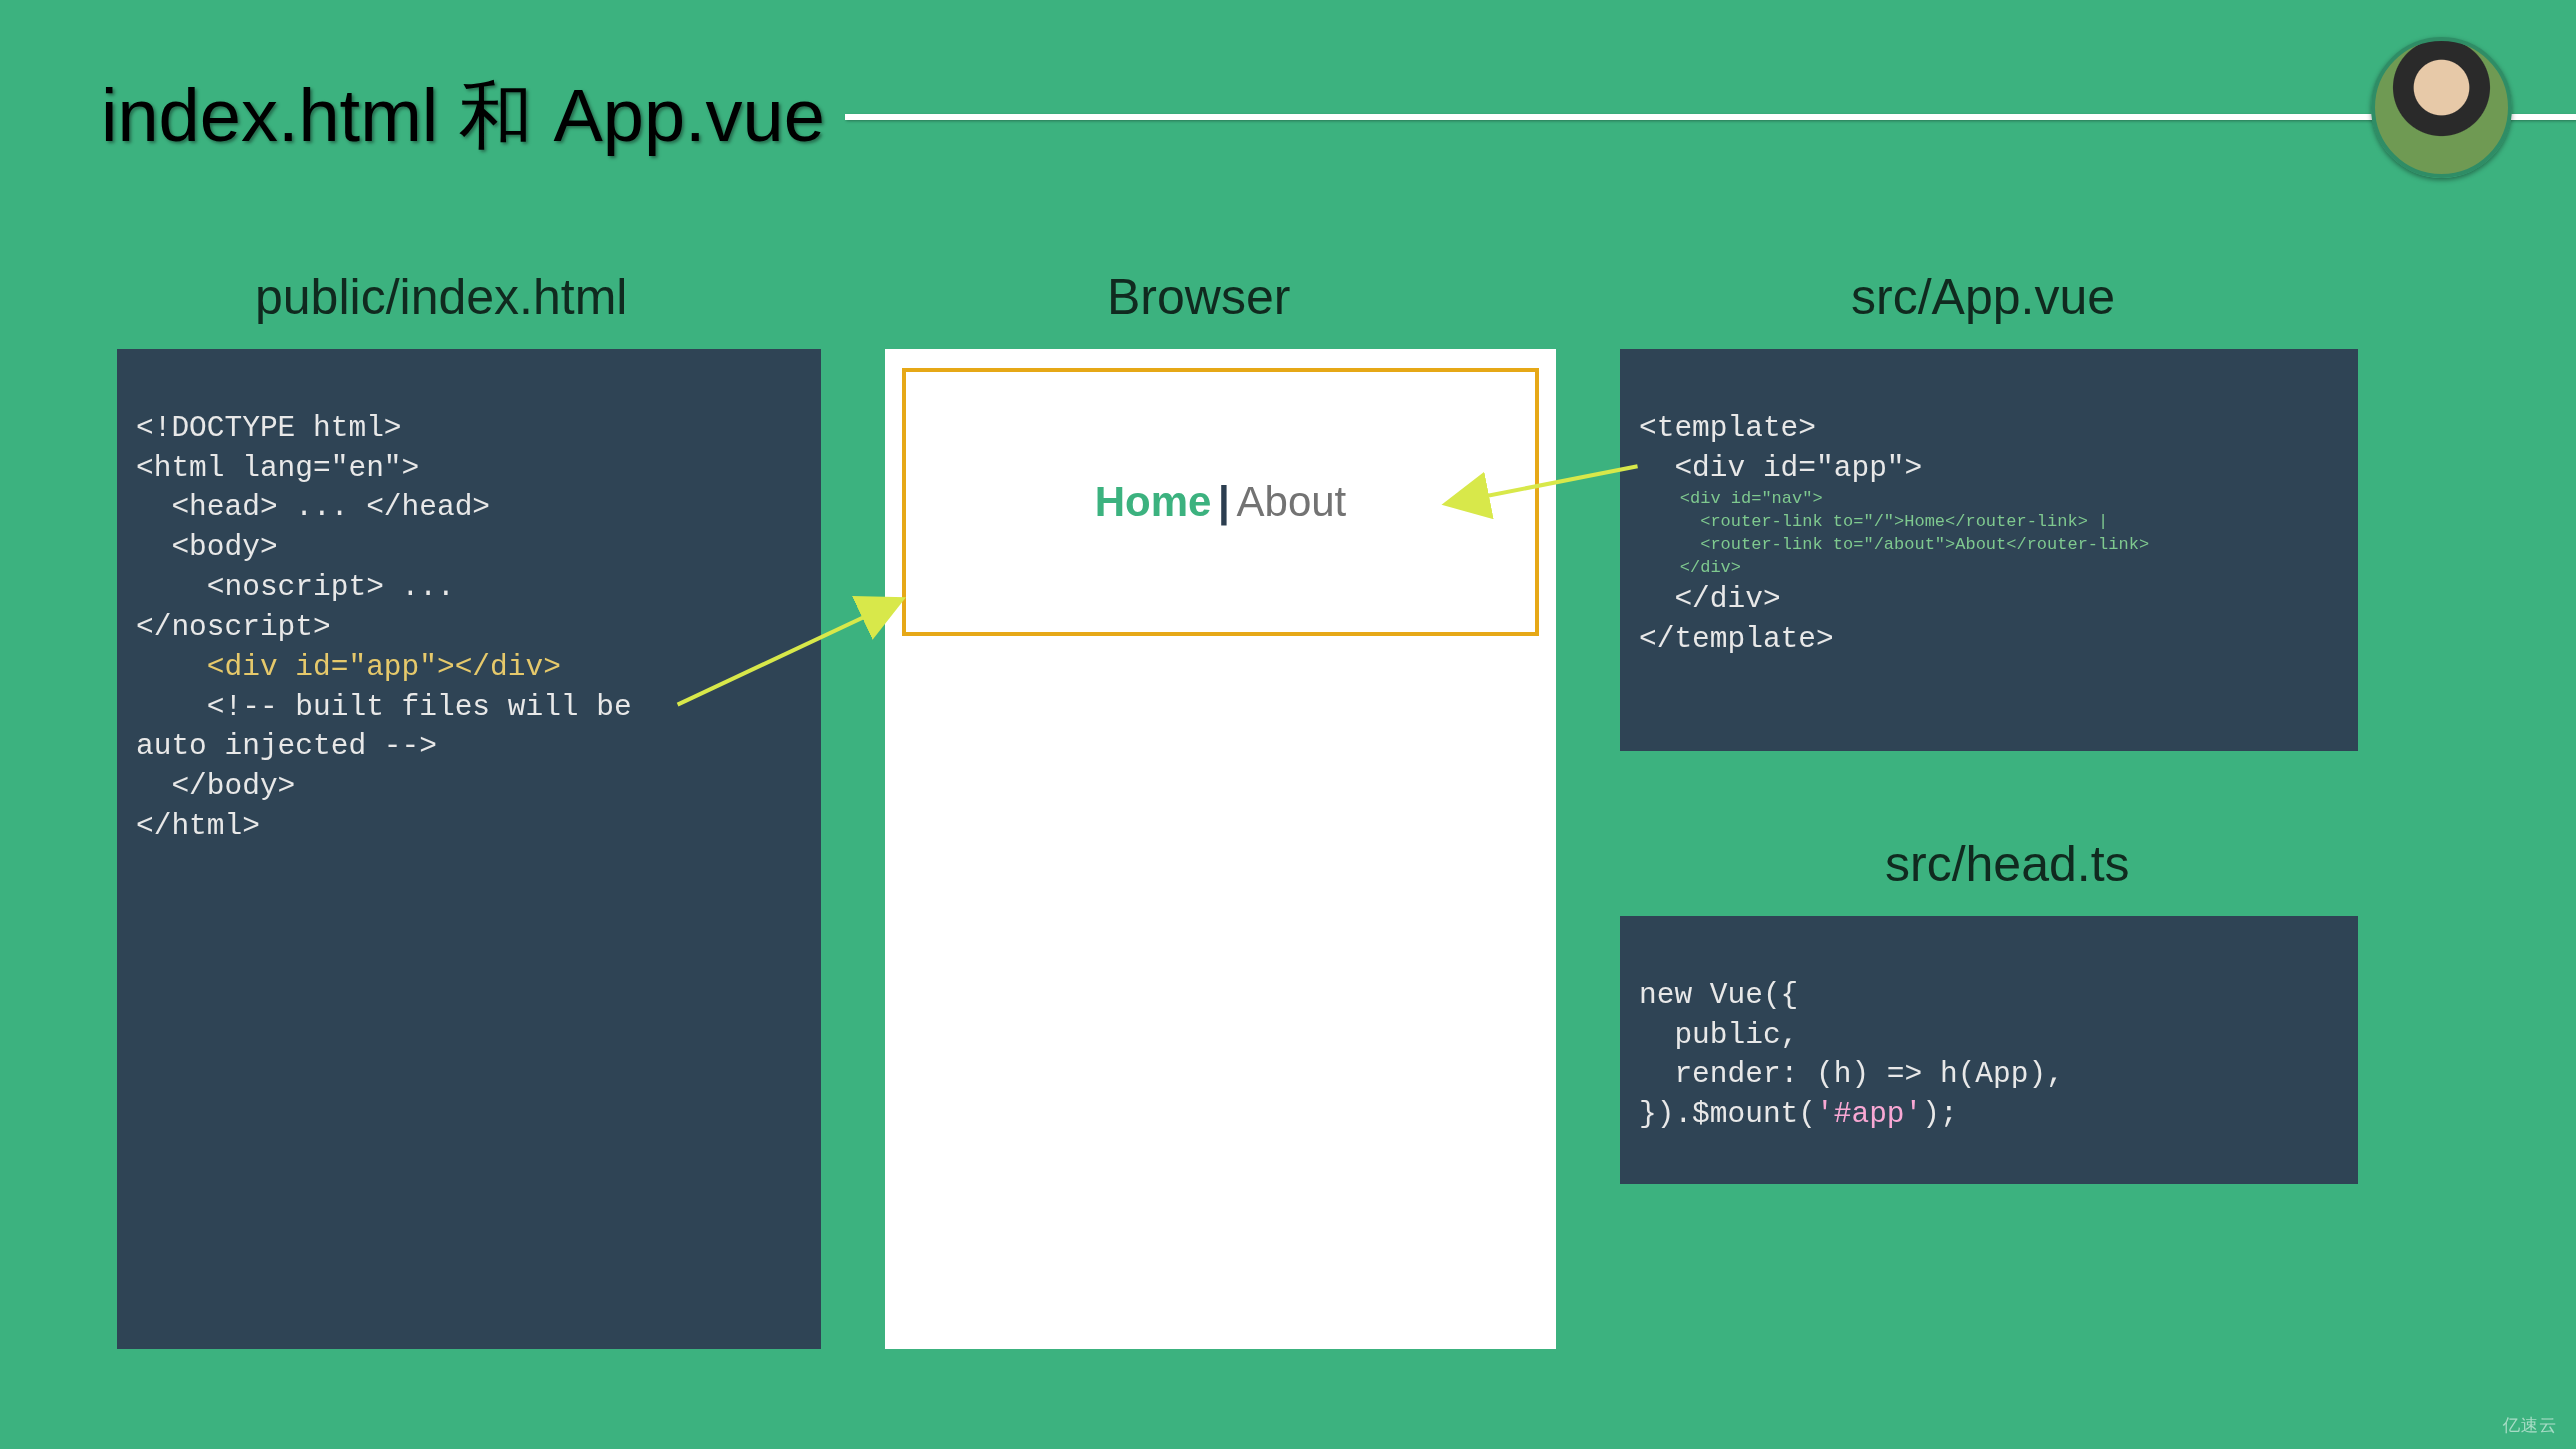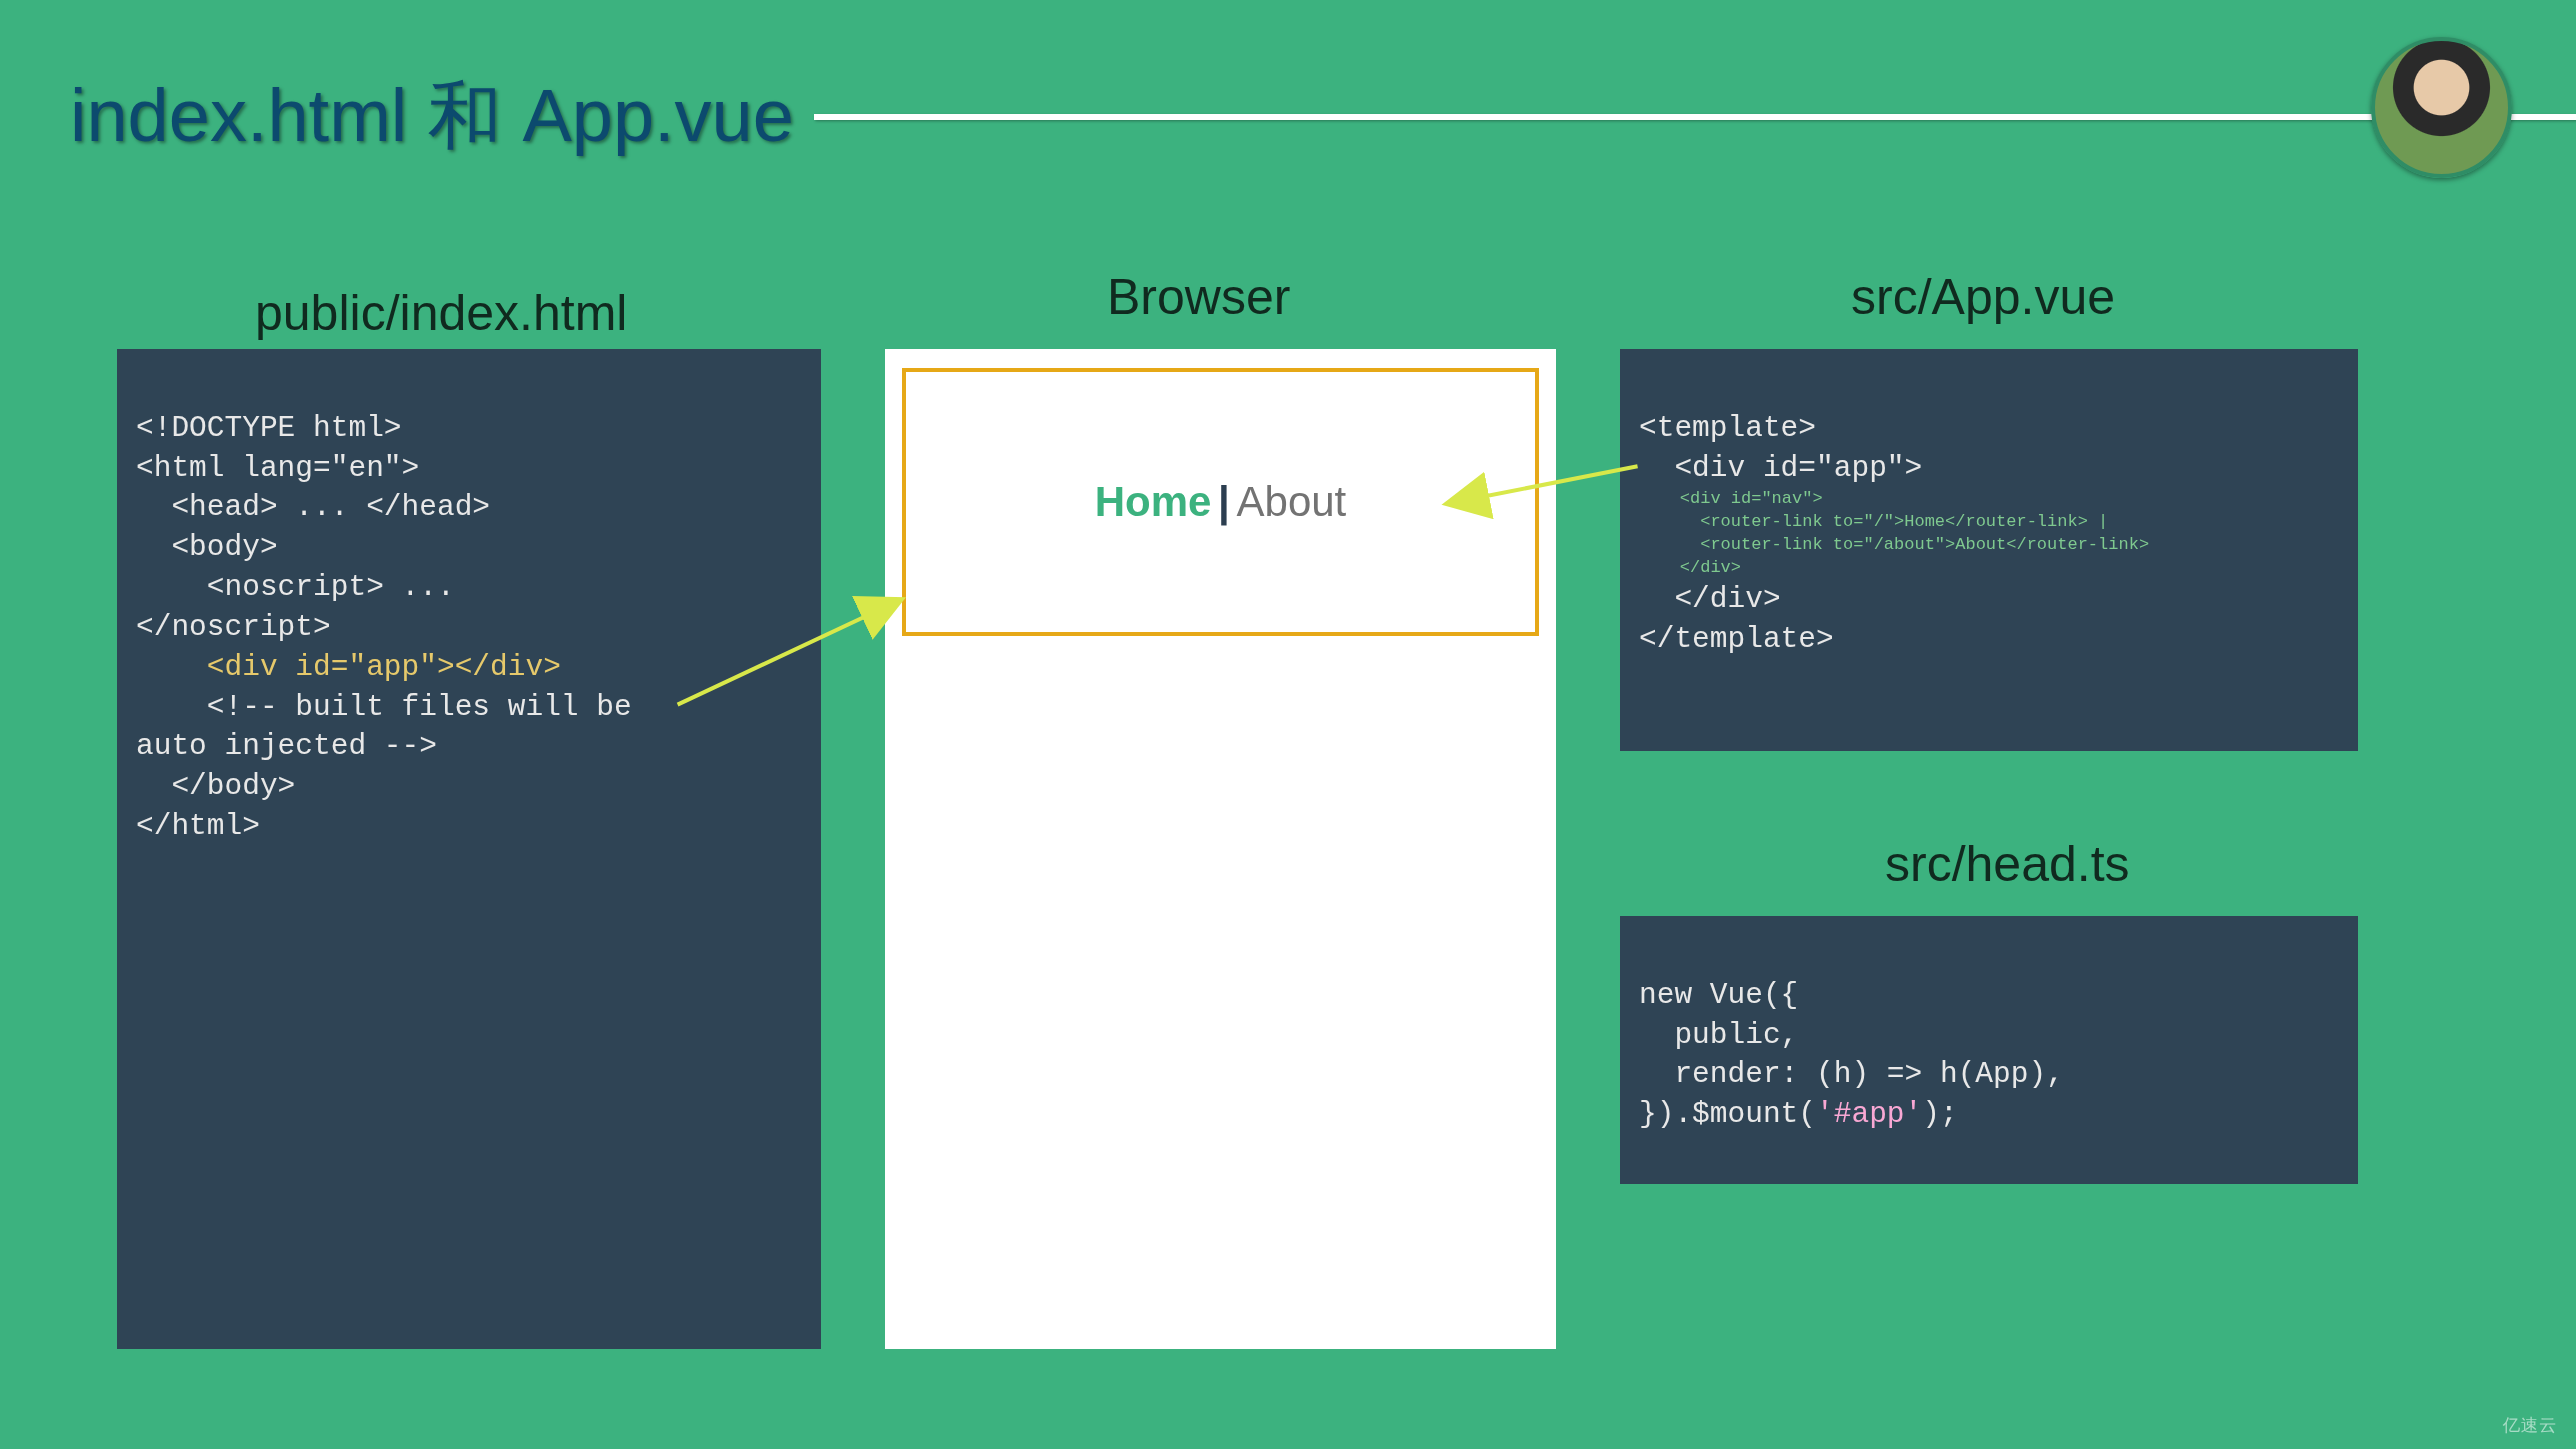--- a/index.html
+++ b/index.html
@@ -15,23 +15,23 @@
     position: absolute;
     top: 67px;
     left: 0;
     width: 100%;
     display: flex;
     align-items: center;
   }
   .title-text {
     font-size: 74px;
     font-weight: 300;
-    color: #0c4a6e;
+    color: #000000;
     text-shadow: 2px 2px 3.4px rgba(0,0,0,0.4);
-    padding-left: 70px;
+    padding-left: 101px;
     padding-right: 20px;
     white-space: nowrap;
   }
   .title-line {
     flex: 1;
     height: 5.4px;
     background: #ffffff;
     box-shadow: 1.3px 1.3px 2.7px rgba(0,0,0,0.3);
   }
   .avatar {
@@ -102,21 +102,21 @@
 </style>
 </head>
 <body>
 
 <div class="title-bar">
   <div class="title-text">index.html 和 App.vue</div>
   <div class="title-line"></div>
 </div>
 <div class="avatar"></div>
 
-<div class="col-title" style="left:255px; top:284px;">public/index.html</div>
+<div class="col-title" style="left:255px; top:268px;">public/index.html</div>
 <div class="col-title" style="left:1107px; top:268px;">Browser</div>
 <div class="col-title" style="left:1851px; top:268px;">src/App.vue</div>
 <div class="col-title" style="left:1885px; top:835px;">src/head.ts</div>
 
 <div class="code-box" style="left:117px; top:349px; width:704px; height:1000px;">
 <span>&lt;!DOCTYPE html&gt;</span>
 <span>&lt;html lang="en"&gt;</span>
 <span>  &lt;head&gt; ... &lt;/head&gt;</span>
 <span>  &lt;body&gt;</span>
 <span>    &lt;noscript&gt; ...</span>

